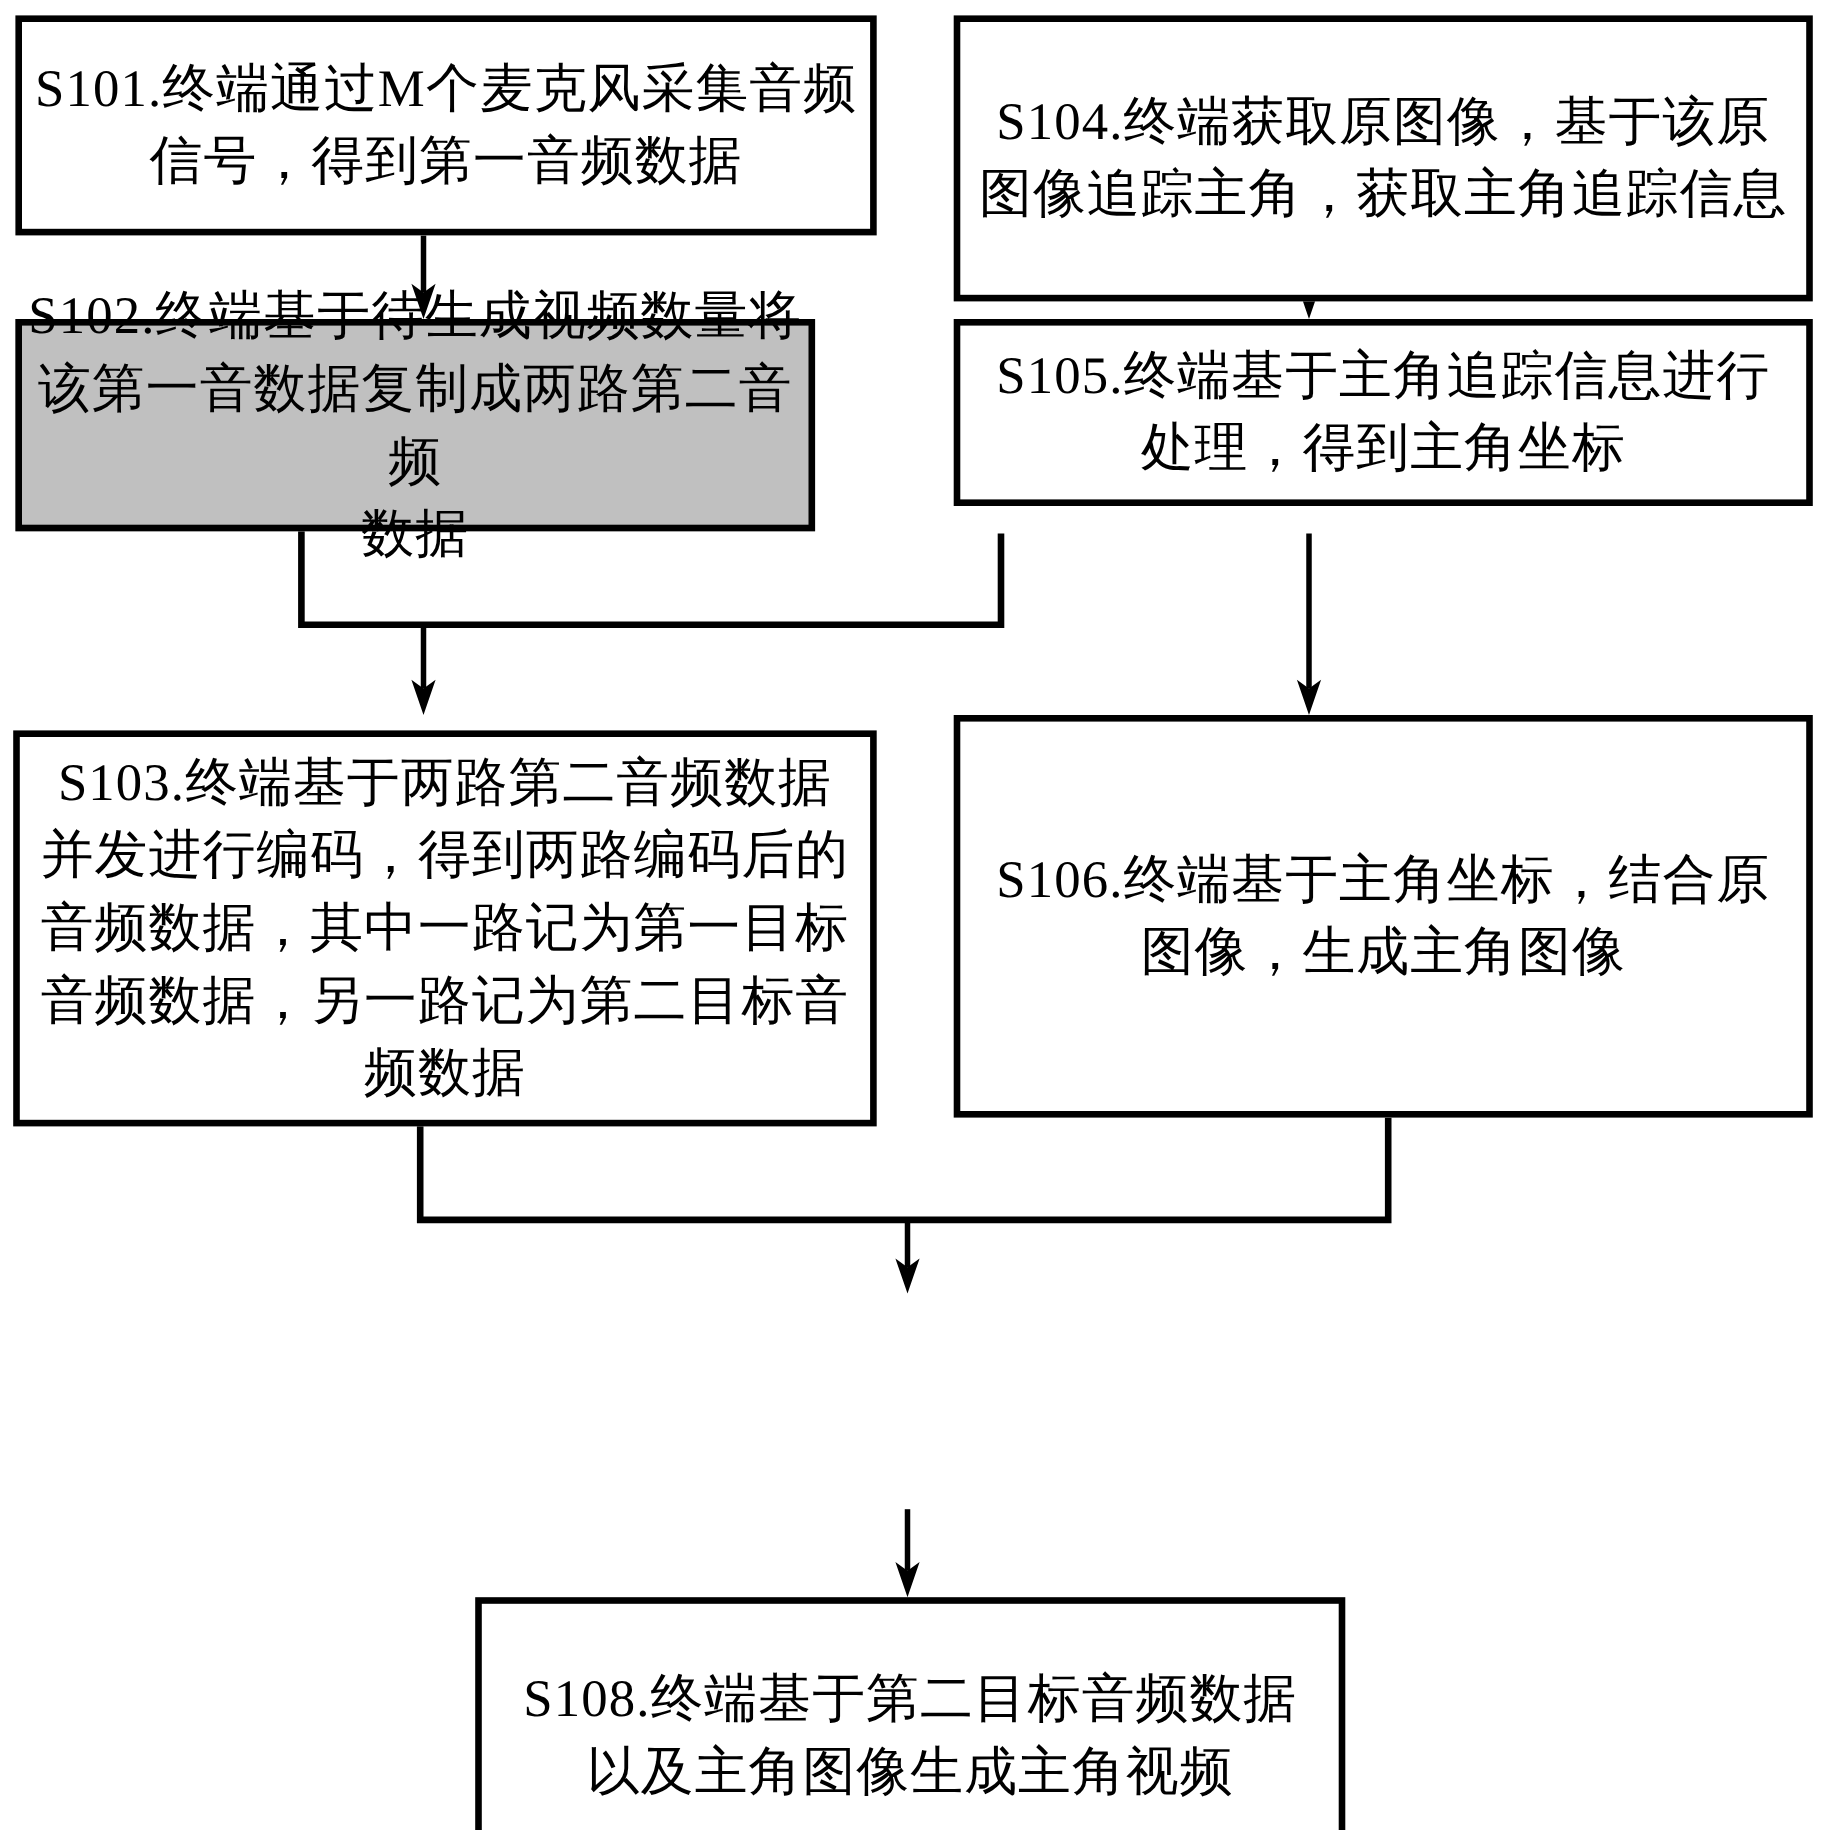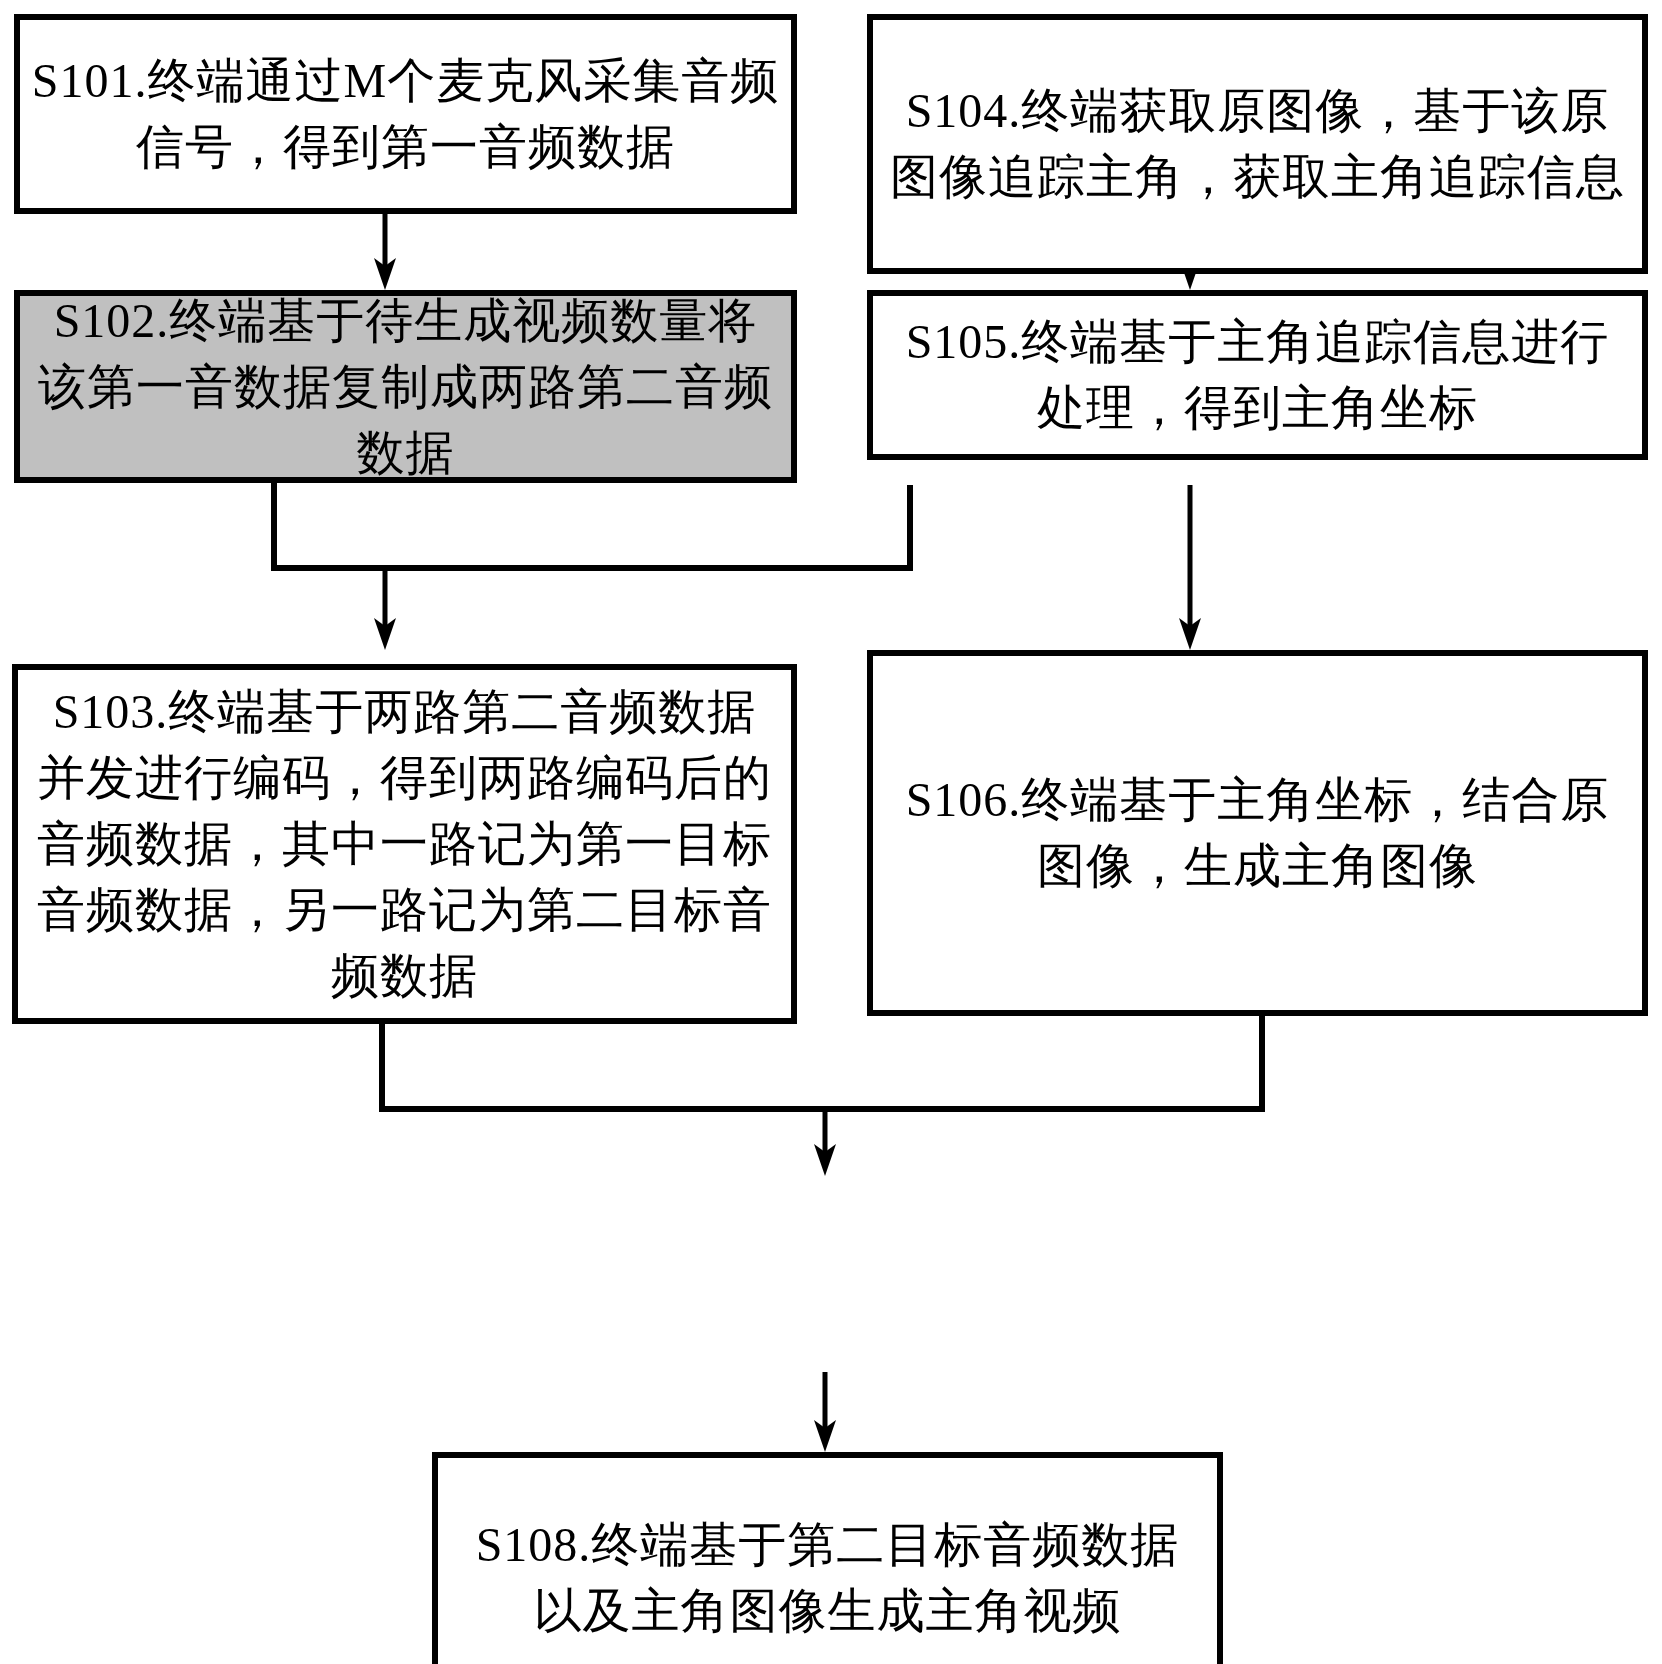--- a/index.html
+++ b/index.html
@@ -38,21 +38,21 @@
     white-space: pre-line;
     color: #000000;
     font-size: 48px;
     line-height: 66px;
     letter-spacing: 1px;
     width: 100%;
   }
   
   .n101 { left: 14px;  top: 14px;   width: 783px; height: 200px; }
   .n104 { left: 867px; top: 14px;   width: 781px; height: 260px; justify-content: center; }
-  .n102 { left: 14px;  top: 290px;  width: 783px; height: 193px; }
+  .n102 { left: 14px;  top: 290px;  width: 727px; height: 193px; }
   .n105 { left: 867px; top: 290px;  width: 781px; height: 170px; }
   .n103 { left: 12px;  top: 664px;  width: 785px; height: 360px; text-align: center; }
   .n106 { left: 867px; top: 650px;  width: 781px; height: 366px; text-align: center; }
   .n107 { left: 432px; top: 1176px; width: 791px; height: 196px; }
   .n108 { left: 432px; top: 1452px; width: 791px; height: 252px; }
 </style>
 </head>
 <body>
 
 <div class="canvas">

